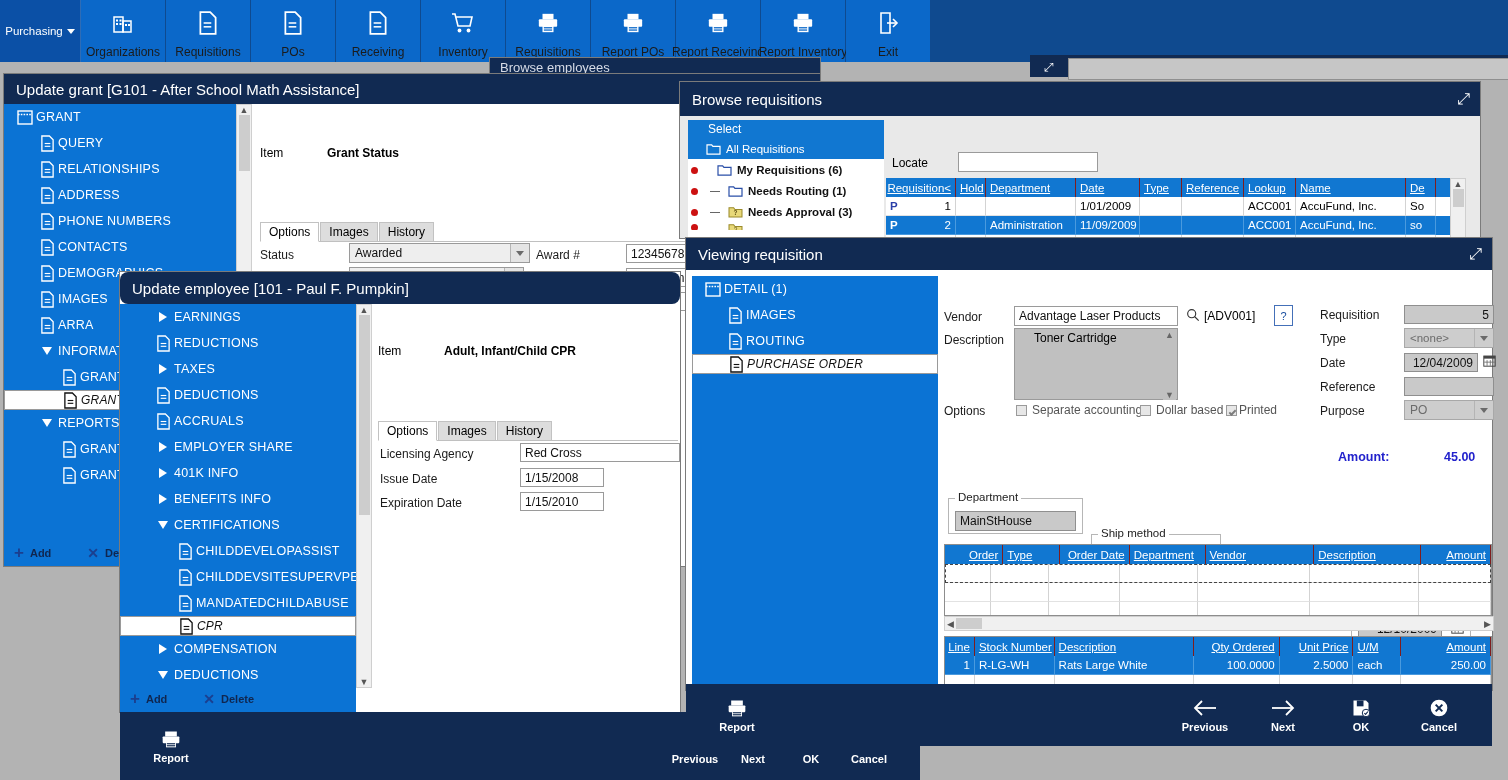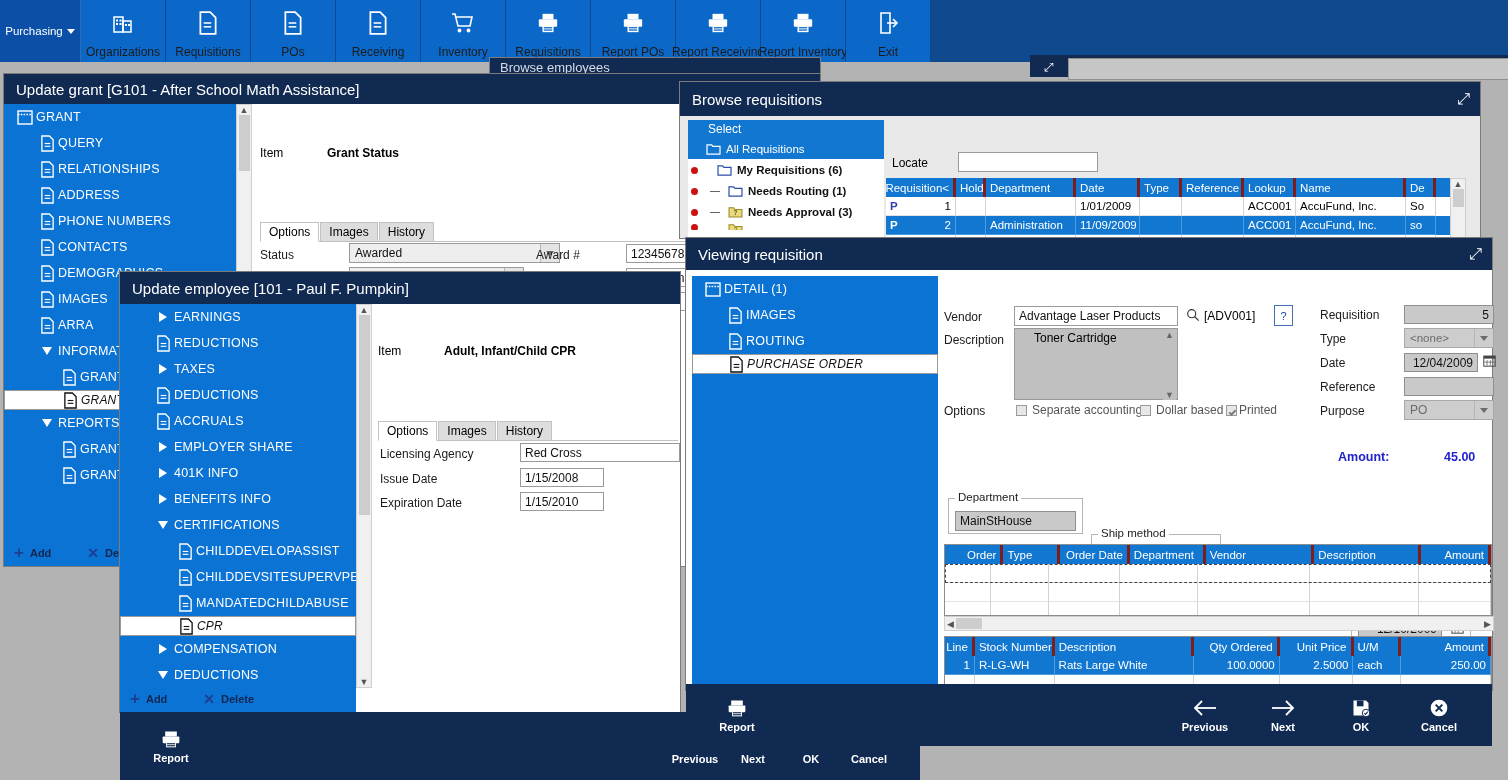--- a/index.html
+++ b/index.html
@@ -71,21 +71,21 @@
     display:flex;align-items:center;justify-content:center;}
   .sel.dis{background:#cdcdcd;border-color:#a8a8a8;color:#6c6c6c;}
   .sel.dis .ar{background:#cdcdcd;border-left-color:#b4b4b4;}
   .chev{width:0;height:0;border-left:4px solid transparent;border-right:4px solid transparent;border-top:5px solid #6a6a6a;}
 
   .tabs{display:flex;align-items:flex-end;height:20px;border-bottom:1px solid #c0c0c0;}
   .tab{padding:2px 8px;font-size:12px;background:#ddd;border:1px solid #c2c2c2;border-bottom:none;margin-right:1px;}
   .tab.act{background:#fff;border-bottom:1px solid #fff;position:relative;top:1px;}
 
   .grid-head{background:#1177d1;color:#fff;display:flex;height:19px;font-size:11.5px;}
-  .grid-head div{border-right:3px solid #7f1d1d;display:flex;align-items:center;padding:0 4px;box-sizing:border-box;white-space:nowrap;overflow:hidden;}
+  .grid-head div{border-right:1px solid #7f1d1d;display:flex;align-items:center;padding:0 4px;box-sizing:border-box;white-space:nowrap;overflow:hidden;text-decoration:underline;}
   .grow{display:flex;height:19px;font-size:11.5px;background:#fff;}
   .grow div{border-right:1px solid #d3d3d3;border-bottom:1px solid #e2e2e2;display:flex;align-items:center;padding:0 4px;box-sizing:border-box;white-space:nowrap;overflow:hidden;}
   .grow.selrow{background:#1177d1;color:#fff;}
   .grow.selrow div{border-right-color:#4a9ade;border-bottom-color:#4a9ade;}
   .ta-r{justify-content:flex-end;}
 
   .cbx{width:11px;height:11px;border:1px solid #9a9a9a;background:#e7e7e7;display:inline-block;box-sizing:border-box;position:relative;}
   .cbx.chk:after{content:"";position:absolute;left:2px;top:4px;width:5px;height:2px;border-left:2px solid #7d7d7d;border-bottom:2px solid #7d7d7d;transform:rotate(-45deg);}
 
   .fgroup{border:1px solid #b6b6b6;box-sizing:border-box;position:relative;background:#fff;}
@@ -397,21 +397,21 @@
     <div class="abs" style="left:256px;top:42px;">Item</div>
     <div class="abs" style="left:323px;top:42px;font-weight:bold;">Grant Status</div>
 
     <div class="tabs abs" style="left:256px;top:117px;width:430px;">
       <div class="tab act">Options</div>
       <div class="tab">Images</div>
       <div class="tab">History</div>
     </div>
 
     <div class="abs lbl" style="left:256px;top:144px;">Status</div>
-    <div class="sel abs" style="left:345px;top:139px;width:211px;">
+    <div class="sel abs" style="left:345px;top:139px;width:181px;">
       <span>Awarded</span>
       <span class="ar">
           <i class="chev"></i>
         </span>
     </div>
     <div class="abs lbl" style="left:532px;top:144px;">Award #</div>
     <div class="inp abs" style="left:622px;top:140px;width:135px;">
       <span>123456789</span>
     </div>
 
@@ -430,21 +430,21 @@
     <div class="sel abs" style="left:345px;top:187px;width:175px;">
         <span class="ar">
           <i class="chev"></i>
         </span>
       </div>
     <div class="inp abs" style="left:622px;top:188px;width:135px;"></div>
   </div>
 </div>
 
 <div class="abs win" style="left:120px;top:272px;width:560px;height:440px;">
-  <div class="win-title" style="height:32px;">
+  <div class="win-title" style="height:32px;border-radius:8px;">
     <span>Update employee [101 - Paul F. Pumpkin]</span>
   </div>
   <div style="position:relative;width:560px;height:408px;background:#fff;">
     <div class="tree abs" style="left:0;top:0;width:236px;height:382px;" id="emp-tree">
         <div class="tnode ind1">
           <span class="tico">
             <i class="arrow-r"></i>
           </span>
           <span>EARNINGS</span>
         </div>

